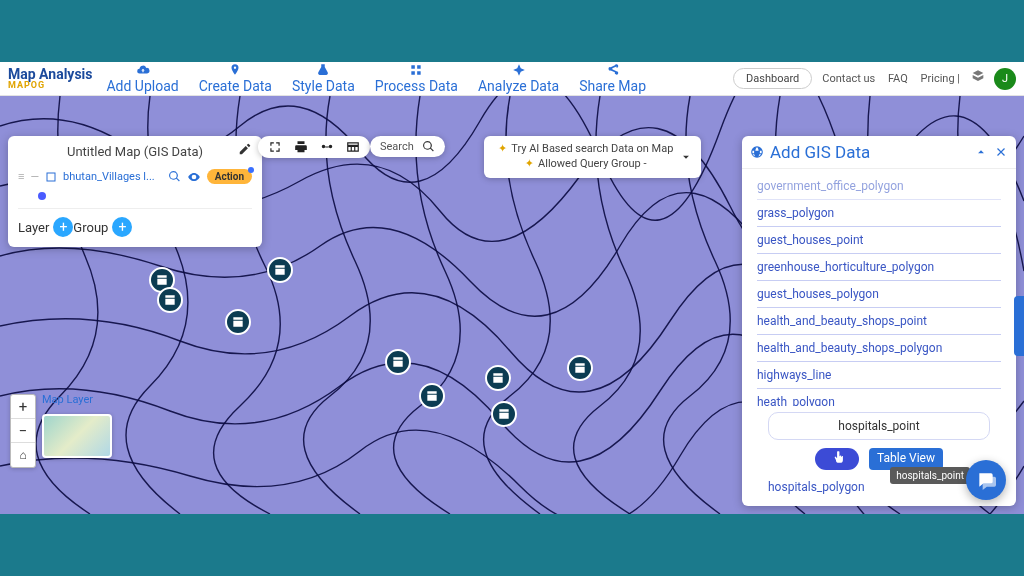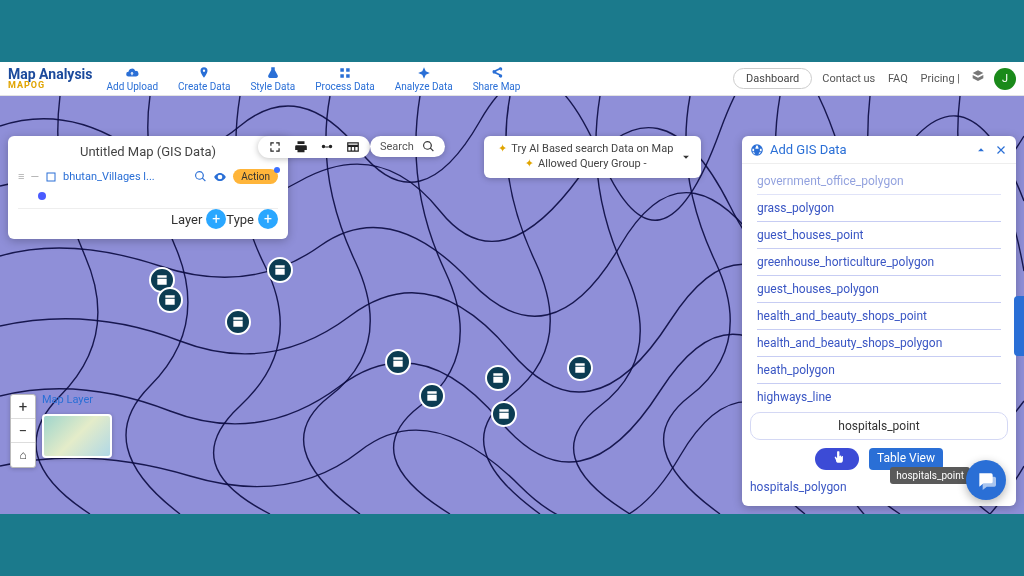--- a/index.html
+++ b/index.html
@@ -6,66 +6,66 @@
   html, body { width: 1024px; height: 576px; overflow: hidden; }
   .frame { width:1024px; height:576px; background:#1b7a8c; position:relative; }
   .app   { position:absolute; left:0; top:62px; width:1024px; height:452px; background:#fff; }
 
   
   .nav { height:34px; background:#fff; border-bottom:1px solid #e3e3e3; display:flex; align-items:center; padding:0 8px; font-size:11px; color:#2a6fd6; }
   .nav .brand { font-weight:700; font-size:14px; color:#1b4a9c; margin-right:4px; line-height:1;}
   .nav .brand .sub { font-size:9px; color:#e0a400; letter-spacing:1px; display:block;}
   .nav-item { display:flex; flex-direction:column; align-items:center; padding:0 10px; cursor:pointer; color:#2a6fd6; }
   .nav-item svg { width:14px; height:14px; }
-  .nav-item span { font-size:10px; margin-top:1px; }
+  .nav-item span { font-size:14px; margin-top:1px; }
   .nav-spacer{flex:1;}
   .pill { border:1px solid #ccc; border-radius:14px; padding:3px 12px; font-size:11px; color:#444; margin-right:10px; cursor:pointer;}
   .nav-right a{ color:#555; font-size:11px; margin-right:10px; cursor:pointer;}
   .avatar-j{ width:22px;height:22px;border-radius:50%;background:#1a8a1a;color:#fff;font-size:11px;display:flex;align-items:center;justify-content:center;}
   .cube-icn svg{width:16px;height:16px;color:#777;margin-right:8px;}
 
   
   .map-canvas{ position:absolute; left:0; top:34px; right:0; bottom:0; background:#8f8fd8; overflow:hidden;}
   .map-canvas svg.borders{position:absolute;left:0;top:0;width:100%;height:100%;}
   .map-canvas svg.borders path{fill:none;stroke:#0a0a40;stroke-width:1.4;opacity:.9;}
   .hospital-marker{ position:absolute; width:26px;height:26px;border-radius:50%;background:#0c3c52;border:2px solid #fff;display:flex;align-items:center;justify-content:center;}
   .hospital-marker svg{width:14px;height:14px;color:#fff;}
 
   
-  .layer-panel{position:absolute;left:8px;top:40px;width:280px;background:#fff;border-radius:6px;box-shadow:0 2px 10px rgba(0,0,0,.25);padding:6px 10px 10px;font-size:12px;color:#333;}
+  .layer-panel{position:absolute;left:8px;top:40px;width:254px;background:#fff;border-radius:6px;box-shadow:0 2px 10px rgba(0,0,0,.25);padding:6px 10px 10px;font-size:12px;color:#333;}
   .layer-panel .hdr{display:flex;align-items:center;justify-content:center;position:relative;font-size:13px;color:#444;padding:2px 0 6px;}
   .layer-panel .hdr .pen{position:absolute;right:0;top:0;cursor:pointer;}
   .layer-row{display:flex;align-items:center;gap:6px;font-size:11px;color:#2a6fd6;padding:4px 0;}
   .layer-row .nm{flex:1;overflow:hidden;text-overflow:ellipsis;white-space:nowrap;}
-  .action-chip{background:#ffb53a;border-radius:10px;padding:2px 8px;font-size:10px;color:#333;cursor:pointer;position:relative;}
+  .action-chip{background:#ffb53a;border-radius:10px;padding:2px 8px;font-size:10px;color:#333;cursor:pointer;position:relative;font-weight:bold;}
   .action-chip::after{content:"";position:absolute;top:-2px;right:-2px;width:6px;height:6px;background:#3a6fff;border-radius:50%;}
   .dot{width:8px;height:8px;border-radius:50%;background:#4a5bff;margin:4px 0 8px 20px;}
-  .layer-footer{display:flex;justify-content:flex-end;align-items:center;border-top:1px solid #eee;margin-top:8px;font-size:13px;color:#333;}
+  .layer-footer{display:flex;justify-content:flex-start;align-items:center;border-top:1px solid #eee;margin-top:8px;padding-top:8px;font-size:13px;color:#333;}
   .plus-btn{width:20px;height:20px;border-radius:50%;background:#2aa7ff;color:#fff;display:inline-flex;align-items:center;justify-content:center;font-size:14px;margin-left:4px;cursor:pointer;}
 
   
   .tool-chip{position:absolute;top:40px;background:#fff;border-radius:16px;box-shadow:0 1px 6px rgba(0,0,0,.25);display:flex;align-items:center;padding:4px 10px;font-size:11px;color:#333;}
   .tool-chip.icons{left:258px;gap:12px;}
   .tool-chip.icons svg{width:14px;height:14px;color:#222;cursor:pointer;}
   .tool-chip.search{left:370px;gap:8px;color:#555;}
   .tool-chip.search svg{width:13px;height:13px;}
   .ai-chip{position:absolute;top:40px;left:484px;background:#fff;border-radius:6px;box-shadow:0 1px 6px rgba(0,0,0,.25);padding:6px 28px 6px 14px;font-size:11px;color:#444;line-height:1.35;text-align:center;}
   .ai-chip .chev{position:absolute;right:8px;top:50%;transform:translateY(-50%);}
   .ai-chip .star{color:#e0a400;margin-right:4px;}
 
   
   .gis-panel{position:absolute;right:8px;top:40px;width:274px;bottom:8px;background:#fff;border-radius:6px;box-shadow:0 2px 10px rgba(0,0,0,.25);display:flex;flex-direction:column;overflow:hidden;font-size:12px;}
   .gis-panel .ghdr{display:flex;align-items:center;gap:6px;padding:6px 8px;color:#2a6fd6;border-bottom:1px solid #eee;}
-  .gis-panel .ghdr .ttl{font-size:13px;}
+  .gis-panel .ghdr .ttl{font-size:17px;}
   .gis-panel .ghdr .sp{flex:1;}
   .gis-panel .ghdr svg{width:14px;height:14px;cursor:pointer;color:#2a6fd6;}
   .gis-list{flex:1;overflow:hidden;padding:4px 15px;}
   .gis-item{color:#3a56c4;font-size:12px;padding:6px 0;border-bottom:1px solid #c7cdf3;cursor:pointer;}
   .gis-item.fade{opacity:.55;}
-  .gis-selected-wrap{padding:6px 8px;}
+  .gis-selected-wrap{padding:6px 26px;}
   .gis-selected{border:1px solid #d4d8f4;border-radius:10px;text-align:center;padding:6px;font-size:12px;color:#333;}
   .tv-row{display:flex;justify-content:center;gap:0;margin:8px 0 4px;}
   .tv-toggle{background:#3c4bd6;border-radius:14px;width:44px;height:22px;position:relative;cursor:pointer;}
   .tv-toggle .cursor{position:absolute;left:18px;top:2px;color:#fff;}
   .tv-label{background:#2a6fd6;color:#fff;font-size:12px;border-radius:4px;padding:3px 8px;margin-left:10px;cursor:pointer;}
   .tooltip{position:absolute;background:#5a5a5a;color:#fff;font-size:10px;padding:3px 6px;border-radius:3px;}
 
   
   .zoom-ctl{position:absolute;left:10px;bottom:46px;width:26px;background:#fff;border:1px solid #bbb;border-radius:3px;box-shadow:0 1px 4px rgba(0,0,0,.2);}
   .zoom-ctl div{height:24px;display:flex;align-items:center;justify-content:center;font-size:15px;color:#333;cursor:pointer;border-bottom:1px solid #ddd;}
@@ -226,21 +226,21 @@
               <path d="M10 2a8 8 0 105.3 14l5 5 1.4-1.4-5-5A8 8 0 0010 2zm0 2a6 6 0 110 12 6 6 0 010-12z"></path>
             </svg>
           <svg width="14" height="14" viewBox="0 0 24 24" fill="#2a6fd6">
               <path d="M12 5c-5 0-9 4.5-10 7 1 2.5 5 7 10 7s9-4.5 10-7c-1-2.5-5-7-10-7zm0 11a4 4 0 110-8 4 4 0 010 8z"></path>
             </svg>
           <span class="action-chip">Action</span>
         </div>
         <div class="dot"></div>
         <div class="layer-footer">
           <div><span>Layer</span><span class="plus-btn">+</span></div>
-          <div><span>Type</span><span class="plus-btn">+</span></div>
+          <div><span>Group</span><span class="plus-btn">+</span></div>
         </div>
       </div>
 
       <div class="tool-chip icons">
         <svg viewBox="0 0 24 24" fill="currentColor">
             <path d="M4 4h6v2H6v4H4V4zm10 0h6v6h-2V6h-4V4zM4 14h2v4h4v2H4v-6zm14 0h2v6h-6v-2h4v-4z"></path>
           </svg>
         <svg viewBox="0 0 24 24" fill="currentColor">
             <path d="M6 2h12v5H6zM4 9h16a2 2 0 012 2v6h-4v4H6v-4H2v-6a2 2 0 012-2zm4 8h8v4H8z"></path>
           </svg>
@@ -282,22 +282,22 @@
             </svg>
         </div>
         <div class="gis-list" id="gis-list">
             <div class="gis-item fade">government_office_polygon</div>
             <div class="gis-item">grass_polygon</div>
             <div class="gis-item">guest_houses_point</div>
             <div class="gis-item">greenhouse_horticulture_polygon</div>
             <div class="gis-item">guest_houses_polygon</div>
             <div class="gis-item">health_and_beauty_shops_point</div>
             <div class="gis-item">health_and_beauty_shops_polygon</div>
+            <div class="gis-item">highways_line</div>
             <div class="gis-item">heath_polygon</div>
-            <div class="gis-item">highways_line</div>
           </div>
         <div class="gis-selected-wrap" style="position:relative;">
           <div class="gis-selected">hospitals_point</div>
           <div class="tv-row">
             <div class="tv-toggle">
               <svg class="cursor" width="14" height="14" viewBox="0 0 24 24" fill="#fff">
                   <path d="M10 2a1 1 0 011 1v8l1-1a1 1 0 112 1v1l1-1a1 1 0 112 1v5a5 5 0 01-5 5h-2a5 5 0 01-5-5l-2-4a1 1 0 012-1l2 2V3a1 1 0 011-1z"></path>
                 </svg>
             </div>
             <div class="tv-label">Table View</div>

